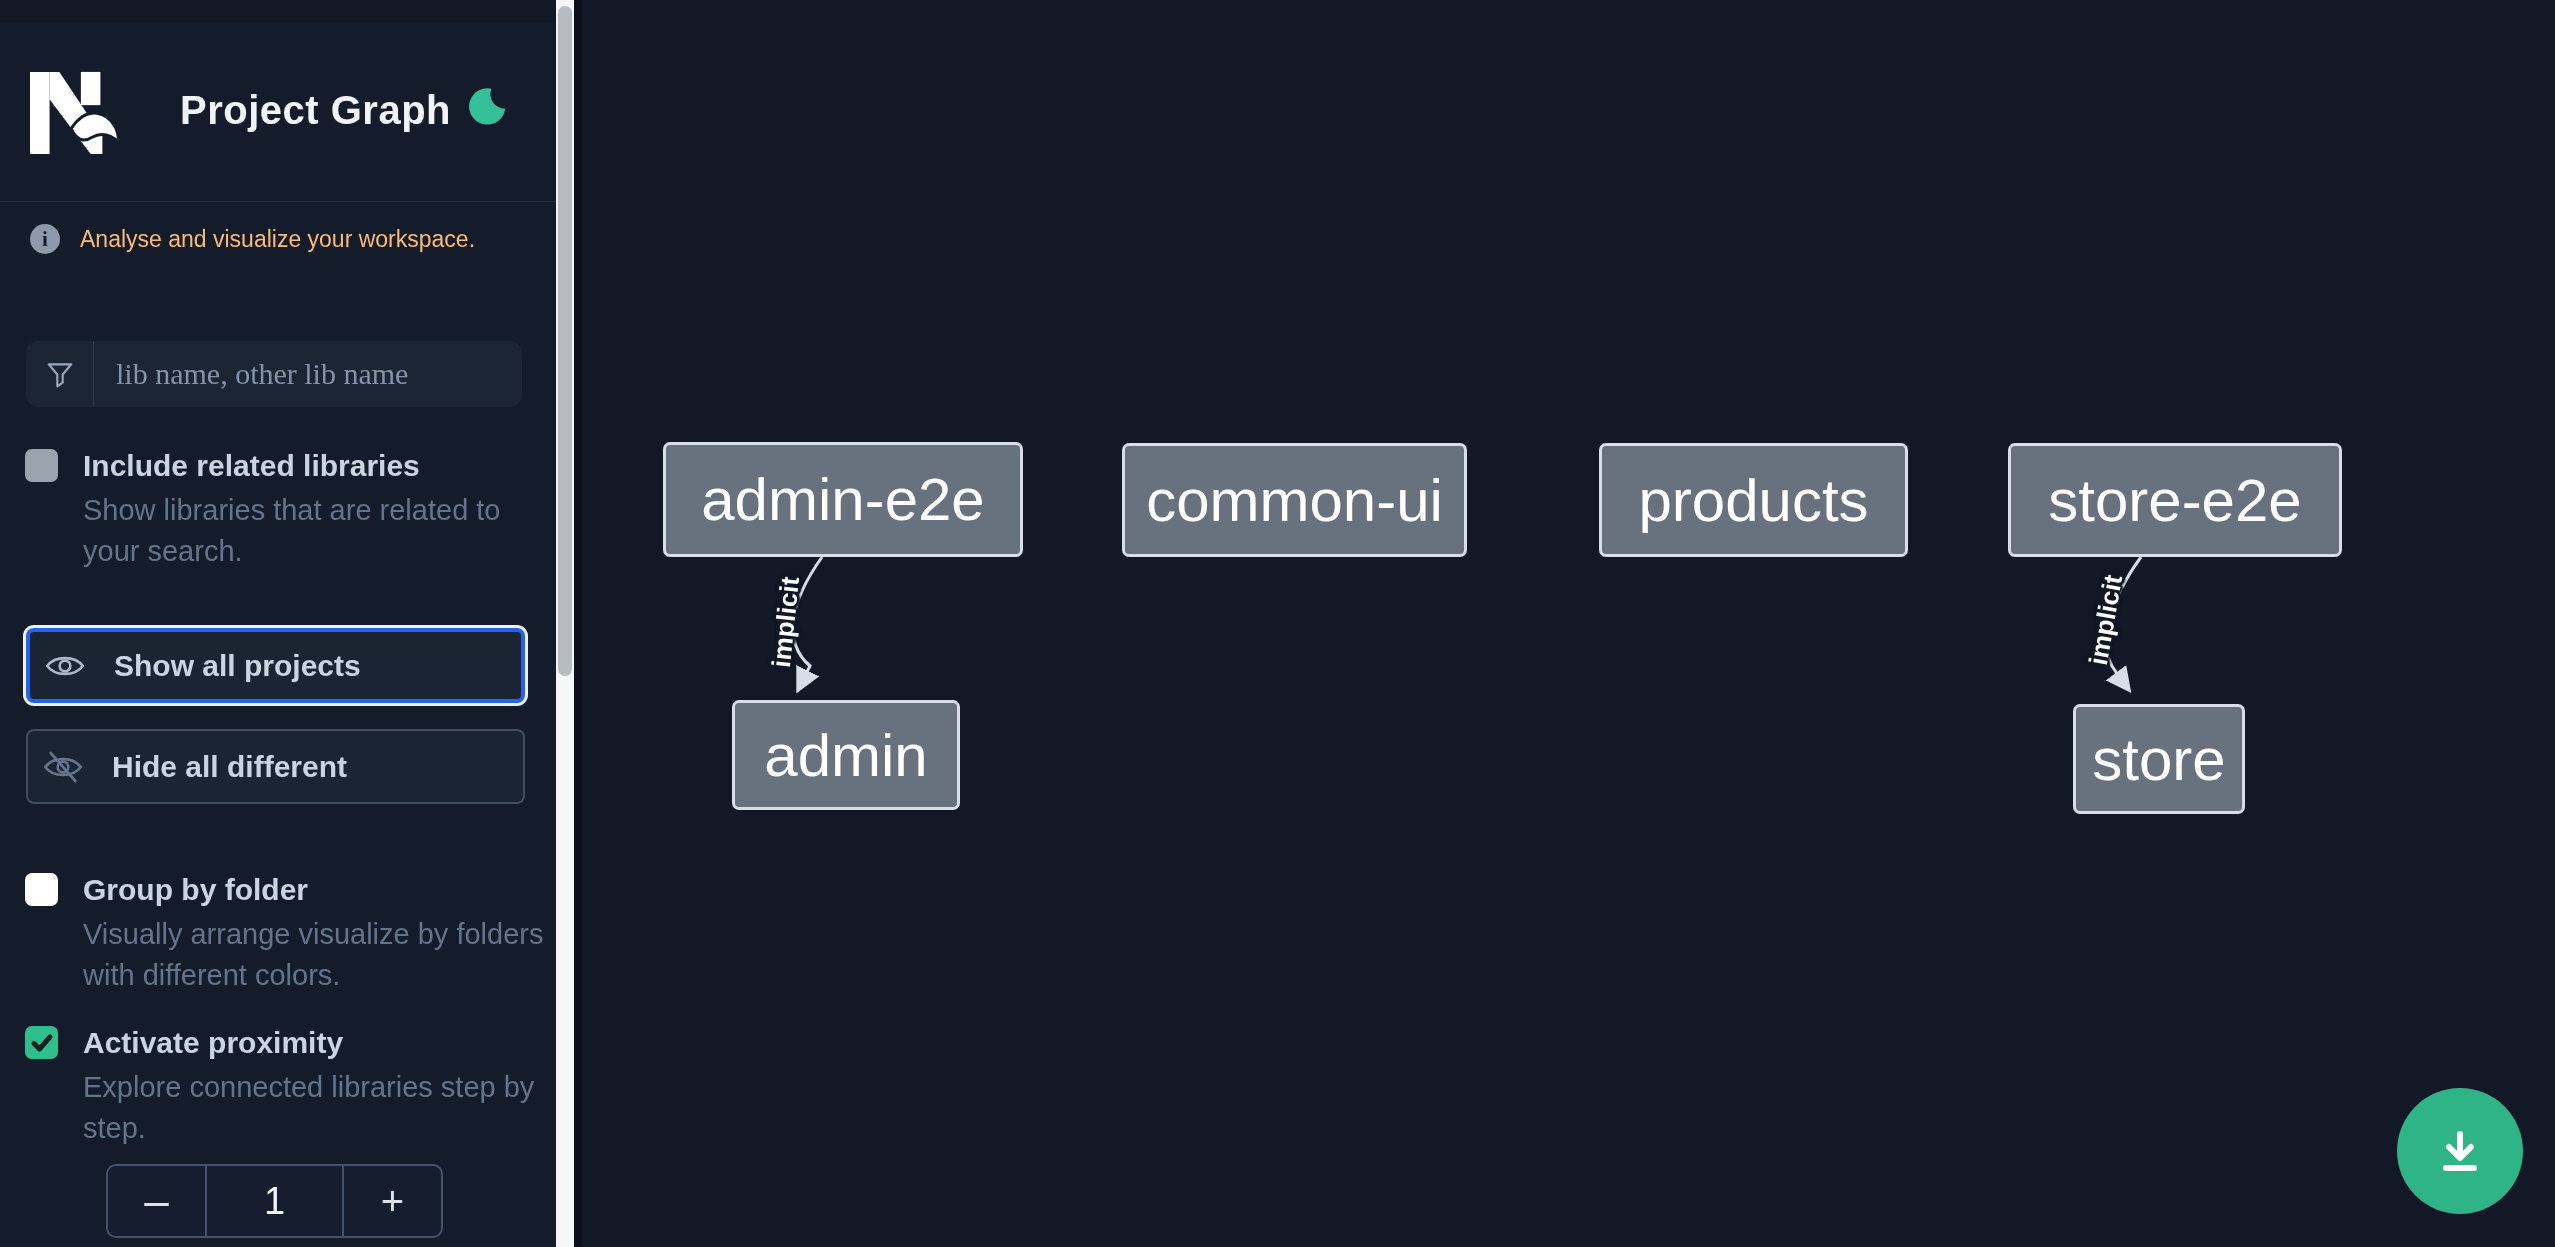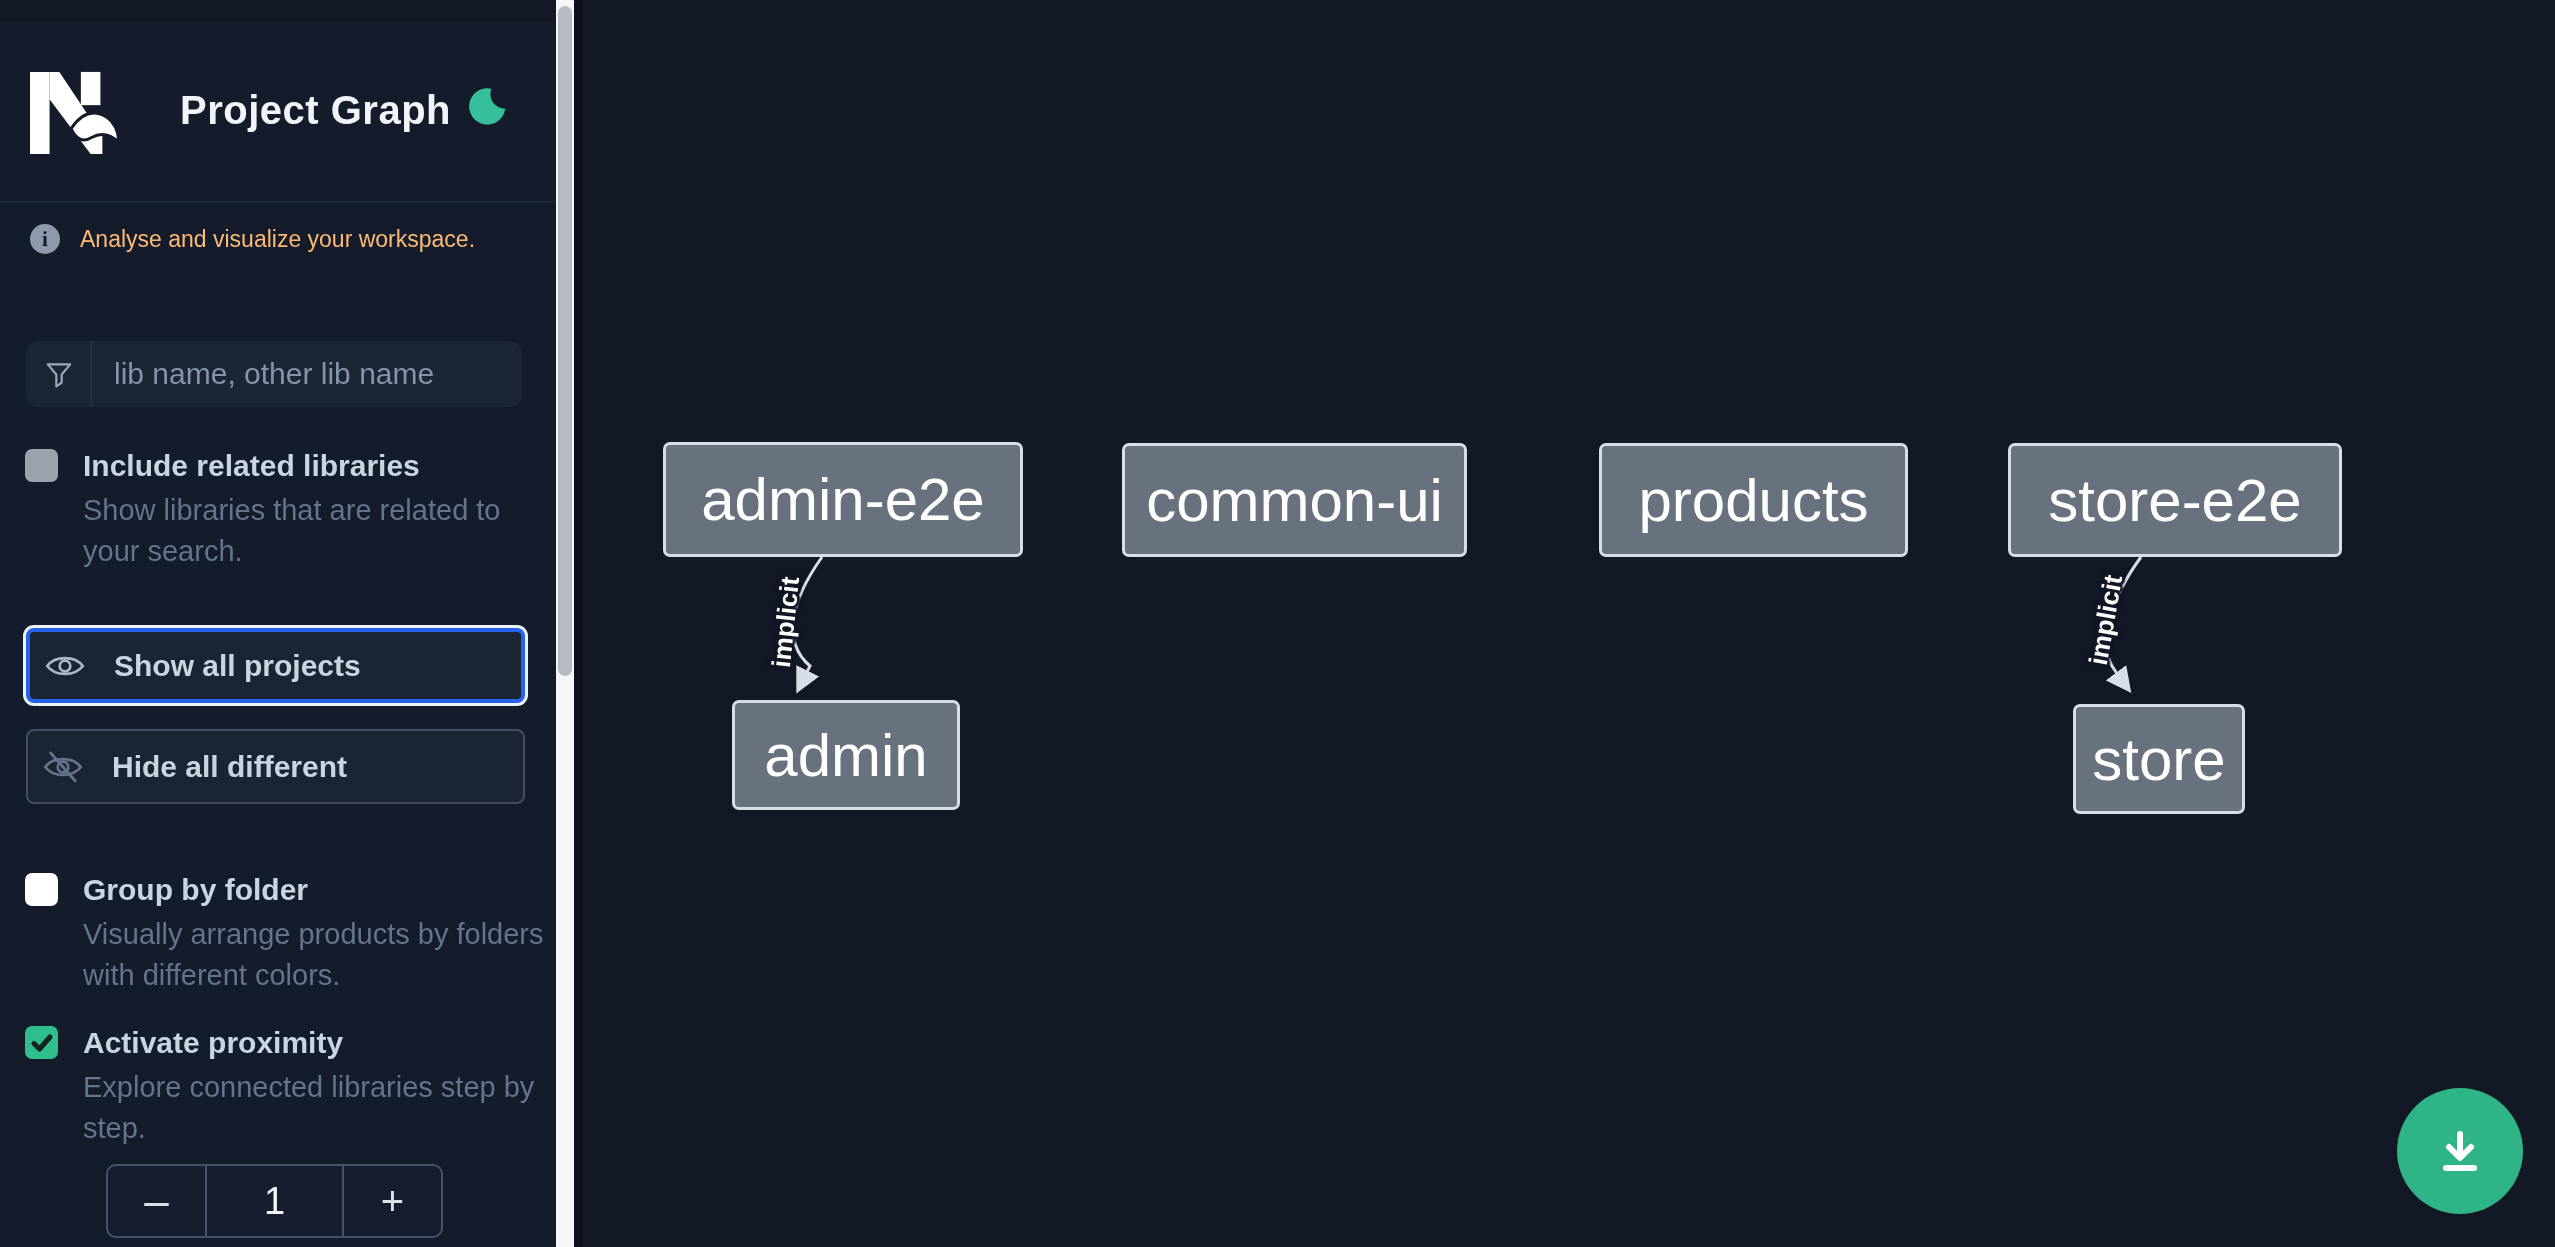--- a/index.html
+++ b/index.html
@@ -17,21 +17,21 @@
   #info-icon { width:30px; height:30px; border-radius:50%; background:#8e9aab; color:#141b2b;
     font-weight:700; font-size:21px; display:flex; align-items:center; justify-content:center;
     font-family:"Liberation Serif","DejaVu Serif",serif; }
   #info-text { color:#fdba74; font-size:23px; }
 
   #search-box { position:absolute; left:26px; top:319px; width:496px; height:66px; background:#1c2534;
     border-radius:12px; display:flex; align-items:stretch; }
   #search-icon-cell { width:68px; display:flex; align-items:center; justify-content:center;
     border-right:1px solid #2c3750; }
   #search-input { flex:1; background:transparent; border:none; outline:none; color:#aebacd;
-    font-size:30px; padding:0 22px; font-family:Liberation Sans, sans-serif; }
+    font-size:30px; padding:0 22px; font-family:Liberation Serif, serif; }
   #search-input::placeholder { color:#8494ab; }
 
   .check-row { position:absolute; left:25px; display:flex; gap:25px; }
   .checkbox { width:33px; height:33px; border-radius:7px; flex:0 0 auto; cursor:pointer;
     display:flex; align-items:center; justify-content:center; }
   .check-label { font-size:30px; font-weight:700; color:#cbd5e1; cursor:pointer; }
   .check-desc { position:absolute; left:83px; width:465px; font-size:29px; line-height:41px; color:#64748b; }
   .checkmark { stroke:#14231f; stroke-width:5; fill:none; stroke-linecap:round; stroke-linejoin:round; }
 
   .side-btn { position:absolute; left:26px; width:499px; height:75px; background:#1b2433;
@@ -123,21 +123,21 @@
         <line x1="7" y1="1.5" x2="29" y2="26.5" stroke="#64748b" stroke-width="2.6" stroke-linecap="round"></line>
       </svg>
     </span>
     <span class="btn-label">Hide all different</span>
   </div>
 
   <div class="check-row" style="top:851px">
     <div class="checkbox" style="background: rgb(255, 255, 255);"></div>
     <div class="check-label">Group by folder</div>
   </div>
-  <div class="check-desc" style="top:892px">Visually arrange products by folders with different colors.</div>
+  <div class="check-desc" style="top:892px">Visually arrange visualize by folders with different colors.</div>
 
   <div class="check-row" style="top:1004px">
     <div class="checkbox" style="background: rgb(47, 191, 143);">
         <svg width="26" height="26" viewBox="0 0 26 26">
           <path class="checkmark" d="M5 13.5 L10.5 19 L21 7"></path>
         </svg>
       </div>
     <div class="check-label">Activate proximity</div>
   </div>
   <div class="check-desc" style="top:1045px">Explore connected libraries step by step.</div>

